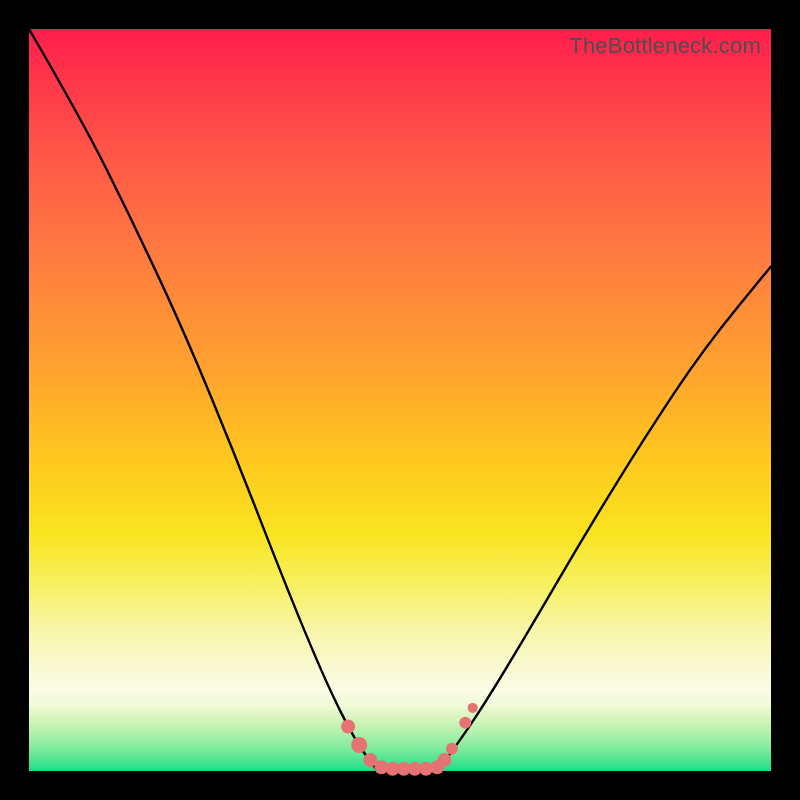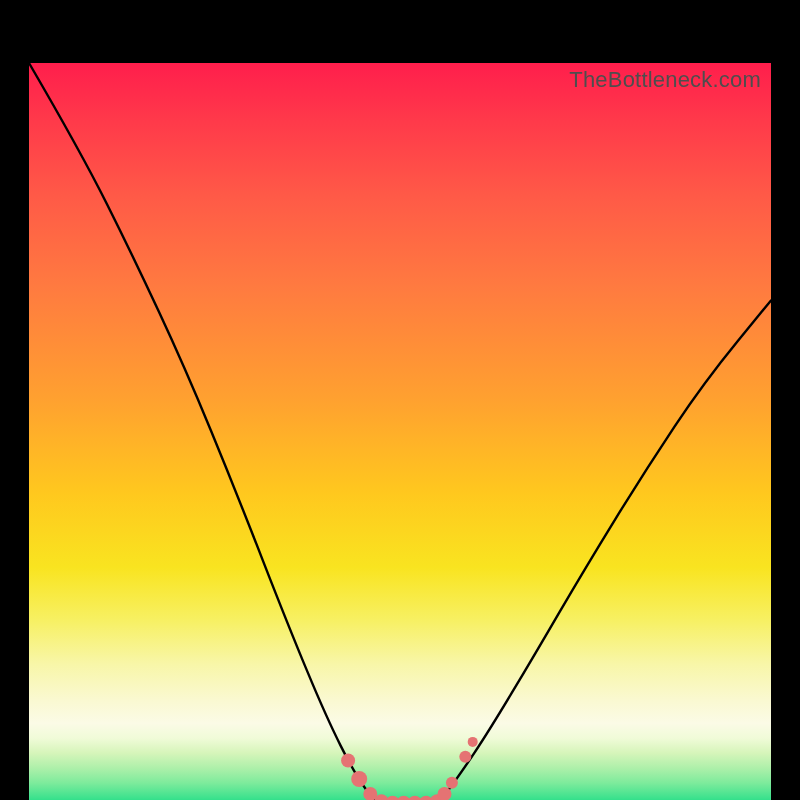--- a/index.html
+++ b/index.html
@@ -9,21 +9,20 @@
     height: 800px;
     overflow: hidden;
     background: #000;
     font-family: Arial, Helvetica, sans-serif;
   }
   .frame {
     position: relative;
     width: 800px;
     height: 672px;
     background: #000;
-    margin-top: 34px;
   }
   .plot-area {
     position: absolute;
     left: 29px;
     top: 29px;
     width: 742px;
     height: 742px;
     
     background: linear-gradient(
       to bottom,

